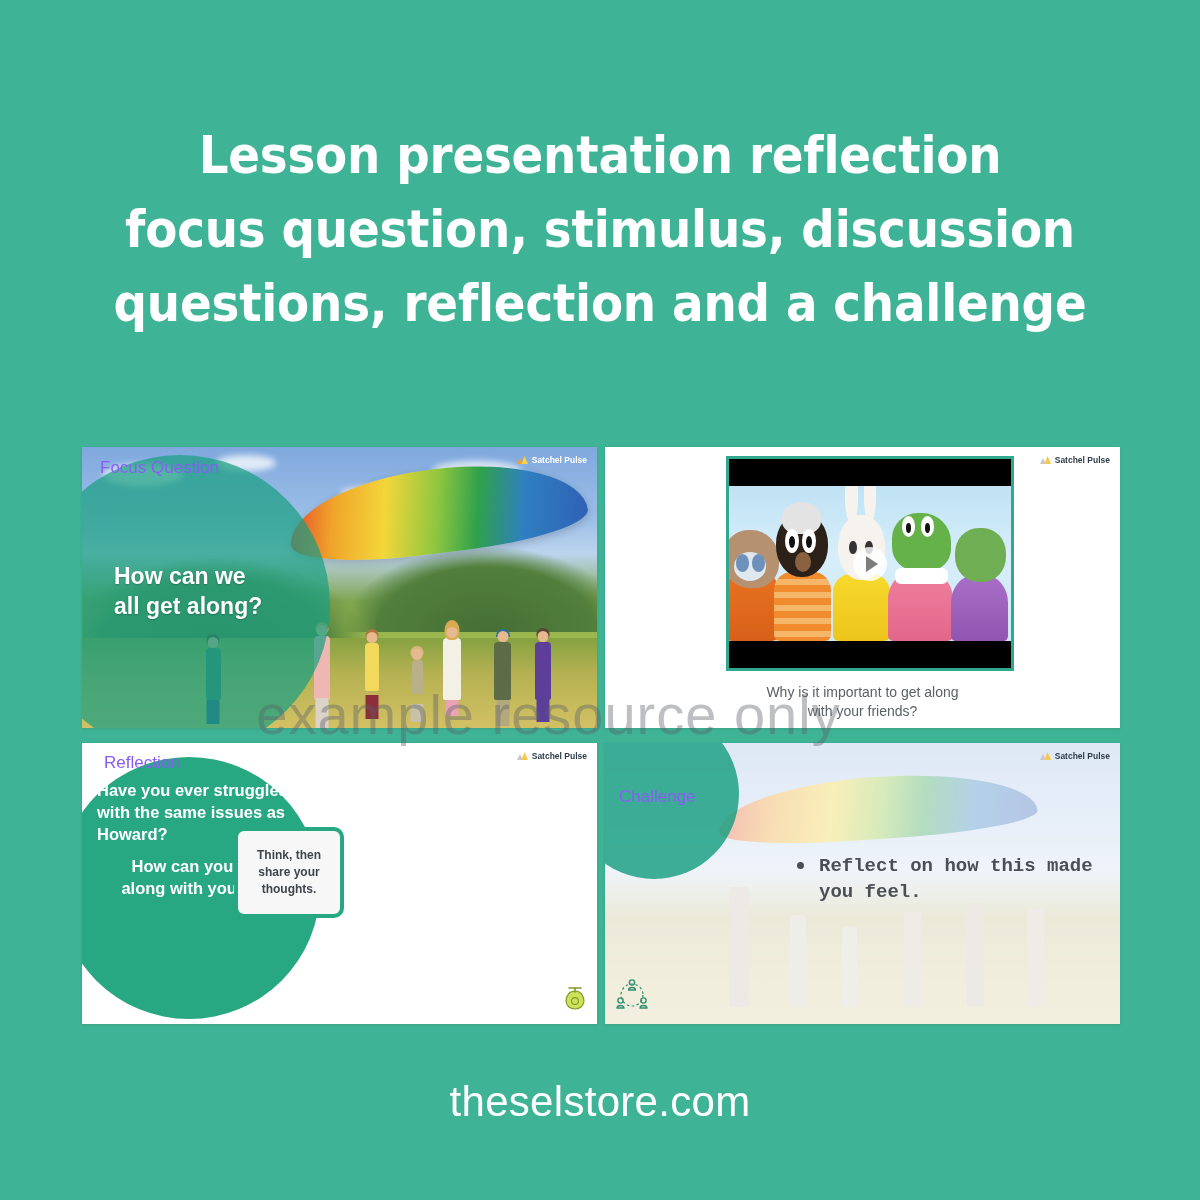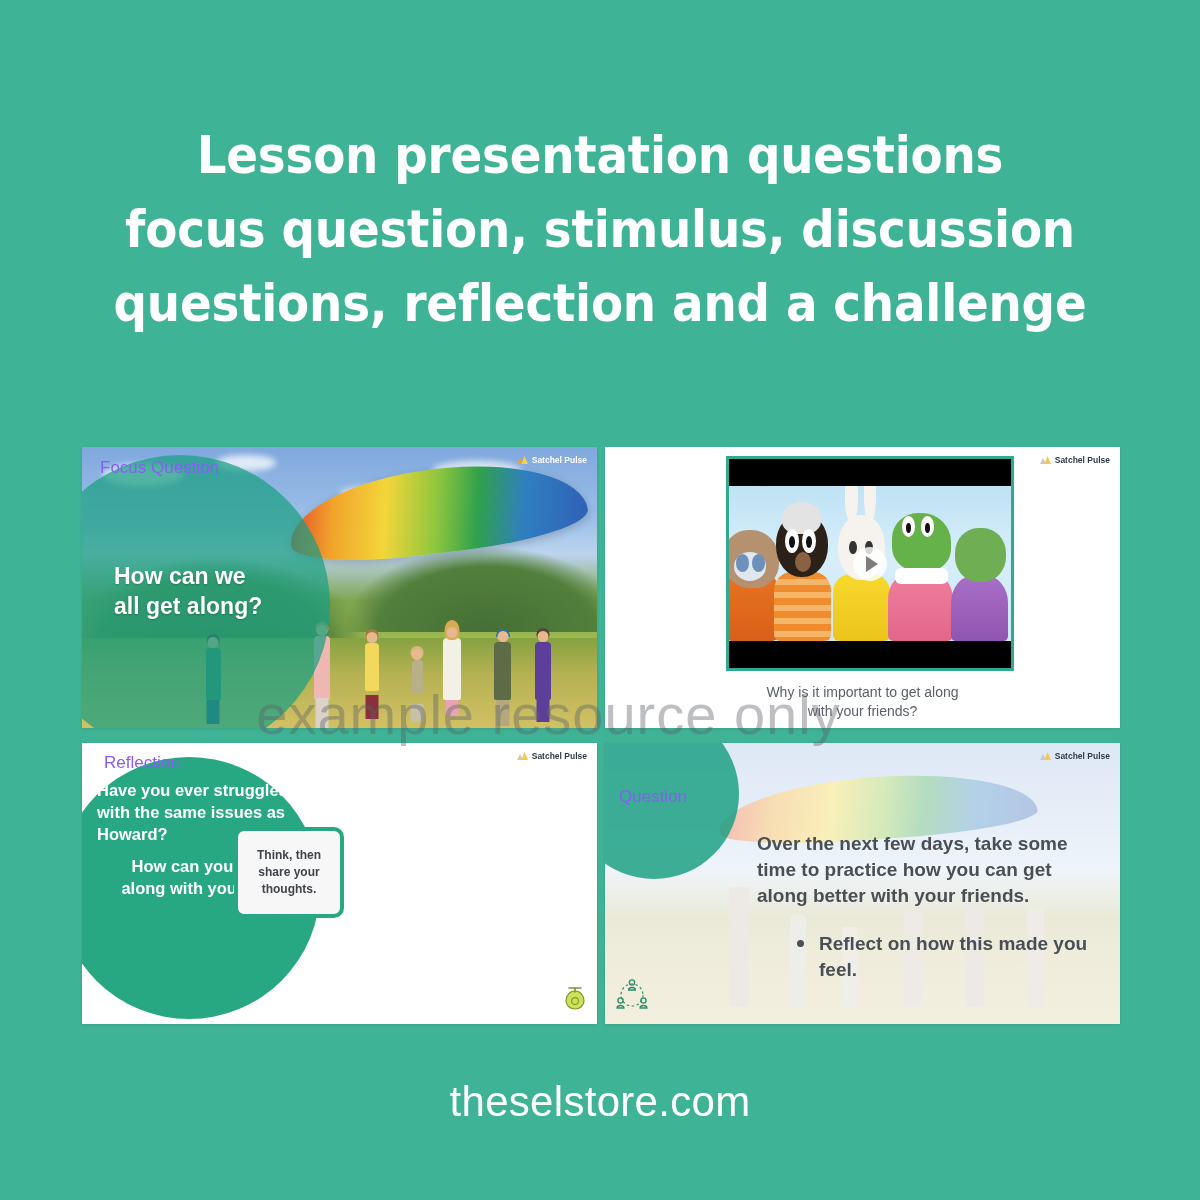--- a/index.html
+++ b/index.html
@@ -173,21 +173,21 @@
   .ch-kid{position:absolute;bottom:6%;border-radius:4px;}
   .teal-circle-4{
     position:absolute;left:-36px;top:-34px;width:170px;height:170px;border-radius:50%;
     background:rgba(22,158,128,.82);z-index:10;
   }
   #slide-challenge .slide-eyebrow{left:14px;top:44px;z-index:14;}
   .ch-body{
     position:absolute;z-index:14;left:152px;top:88px;width:342px;
     color:#4a4f55;font-weight:700;font-size:19px;line-height:26px;
   }
-  .ch-list{margin:22px 0 0 40px;padding:0;list-style:none;}
+  .ch-list{margin:22px 0 0 40px;padding:0;list-style:none;font-family:Liberation Mono, monospace;}
   .ch-list li{position:relative;padding-left:22px;}
   .ch-list li::before{
     content:"";position:absolute;left:0;top:9px;width:7px;height:7px;
     border-radius:50%;background:#4a4f55;
   }
   .relationship-icon{position:absolute;left:10px;bottom:10px;z-index:14;}
 
   
   .watermark{
     position:absolute;left:0;top:672px;width:1097px;text-align:center;
@@ -200,21 +200,21 @@
   .footer{
     position:absolute;left:0;top:1078px;width:1200px;text-align:center;
     color:#ffffff;font-size:42px;font-weight:400;letter-spacing:.3px;
     font-family:"Liberation Sans",sans-serif;
   }
 </style>
 </head>
 <body>
 
 <div class="headline">
-  <span class="hl-line">Lesson presentation questions</span>
+  <span class="hl-line">Lesson presentation reflection</span>
   <span class="hl-line">focus question, stimulus, discussion</span>
   <span class="hl-line">questions, reflection and a challenge</span>
 </div>
 
 <div class="grid">
 
   <div class="slide" id="slide-focus">
     <div class="photo-sky">
       <div class="photo-cloud" style="left:4%;top:6%;width:80px;height:22px;"></div>
       <div class="photo-cloud" style="left:26%;top:3%;width:60px;height:16px;"></div>
@@ -383,24 +383,23 @@
       <div class="ch-kid" style="left:24%;width:20px;height:120px;background:#cfc9bd;"></div>
       <div class="ch-kid" style="left:36%;width:16px;height:92px;background:#d6cfc2;"></div>
       <div class="ch-kid" style="left:46%;width:15px;height:80px;background:#d8d1c4;"></div>
       <div class="ch-kid" style="left:58%;width:17px;height:96px;background:#d2cbbe;"></div>
       <div class="ch-kid" style="left:70%;width:18px;height:104px;background:#cfc8bb;"></div>
       <div class="ch-kid" style="left:82%;width:17px;height:98px;background:#d4cdc0;"></div>
     </div>
     <div class="challenge-veil"></div>
 
     <div class="teal-circle-4"></div>
-    <div class="slide-eyebrow">Question</div>
+    <div class="slide-eyebrow">Challenge</div>
 
     <div class="ch-body">
-      <span>Over the next few days, take some time to practice how you can get along better with your friends.</span>
       <ul class="ch-list">
         <li>Reflect on how this made you feel.</li>
       </ul>
     </div>
 
     <div class="relationship-icon">
       <svg width="34" height="34" viewBox="0 0 34 34">
         <circle cx="17" cy="19" r="11" fill="none" stroke="#2f8f6d" stroke-width="1.2" stroke-dasharray="2.5 2.5"></circle>
         <g fill="none" stroke="#2f8f6d" stroke-width="1.4">
           <circle cx="17" cy="6.5" r="2.6"></circle>

